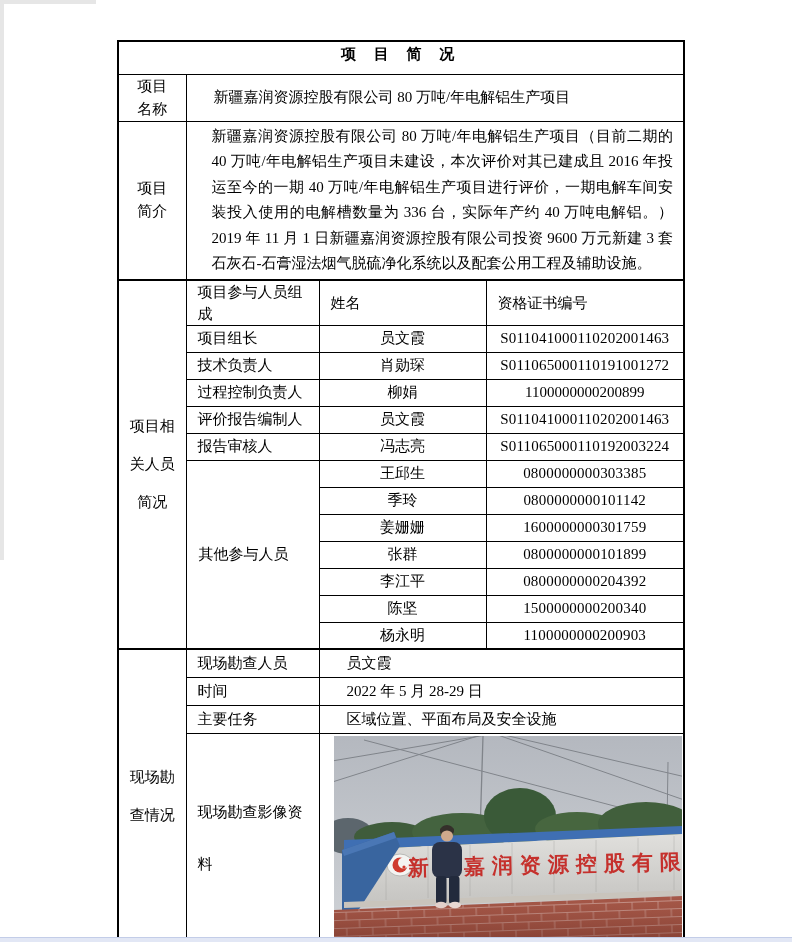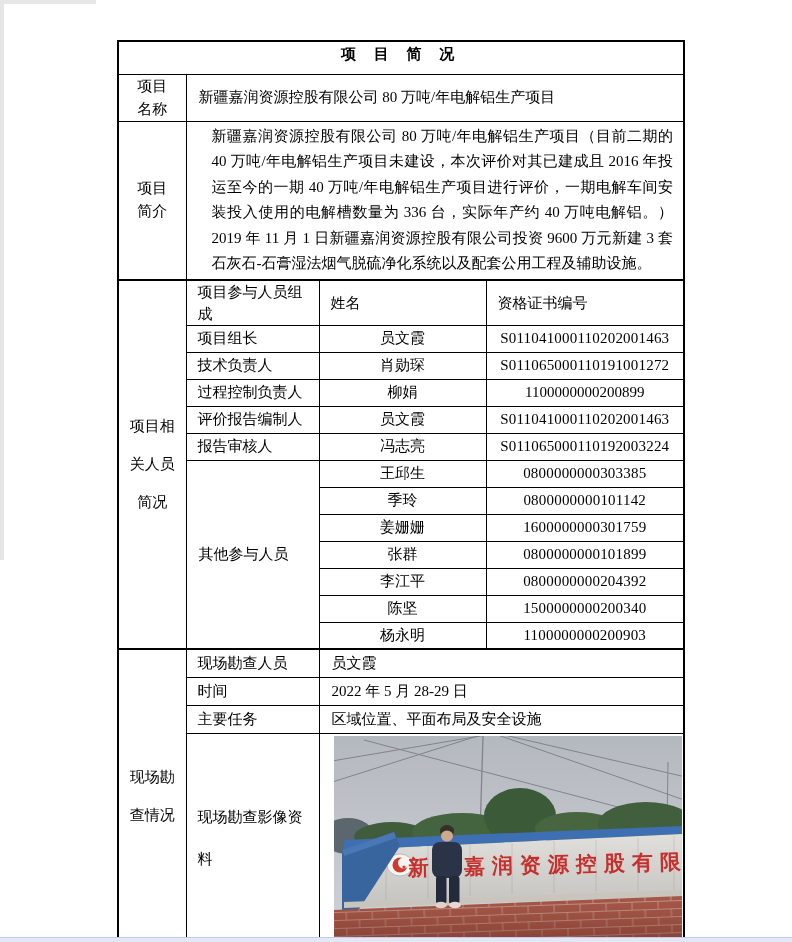--- a/index.html
+++ b/index.html
@@ -18,33 +18,33 @@
                  overflow:hidden; }
   tr.thick td { border-top-width:2px; }
 
   .title-cell { height:33px; text-align:center; font-weight:bold; font-size:16px;
                 letter-spacing:7px; padding-bottom:6px; }
 
   .vlabel { text-align:center;margin-top:20px; }
   .vlabel .w2 { width:34px; margin:0 auto; line-height:23px; }
   .vlabel .w3 { width:48px; margin:0 auto; line-height:38px; }
 
-  .val { padding-left:12px;margin-left:8px; }
+  .val { padding-left:27px;margin-left:8px; }
   .rolecell { padding-left:11px; }
   .intro { padding:2px 10px 2px 25px; line-height:25.5px; text-align:justify; }
 
   .hdr { padding-left:11px; line-height:22px; }
   .hdr .w7 { width:112px; }
 
   .namecell { text-align:center; }
   .numcell  { text-align:center; font-size:15px; letter-spacing:0.2px; }
   .numcell.big { font-size:15px; letter-spacing:0; }
 
   .photolabel { padding-left:11px; }
-  .photolabel .w7 { width:114px; line-height:42px; }
+  .photolabel .w7 { width:114px; line-height:52px; }
 
   .photocell { padding:0; vertical-align:top; }
   .photo-wrap { margin:2px 0 0 14px; width:348px; height:206px; }
   .photo-wrap svg { display:block; }
 
   .r-title  td { height:33px; }
   .r-name   td { height:40px; }
   .r-intro  td { height:128px; }
   .r-phead  td { height:41px; }
   .r-p      td { height:27px; }

